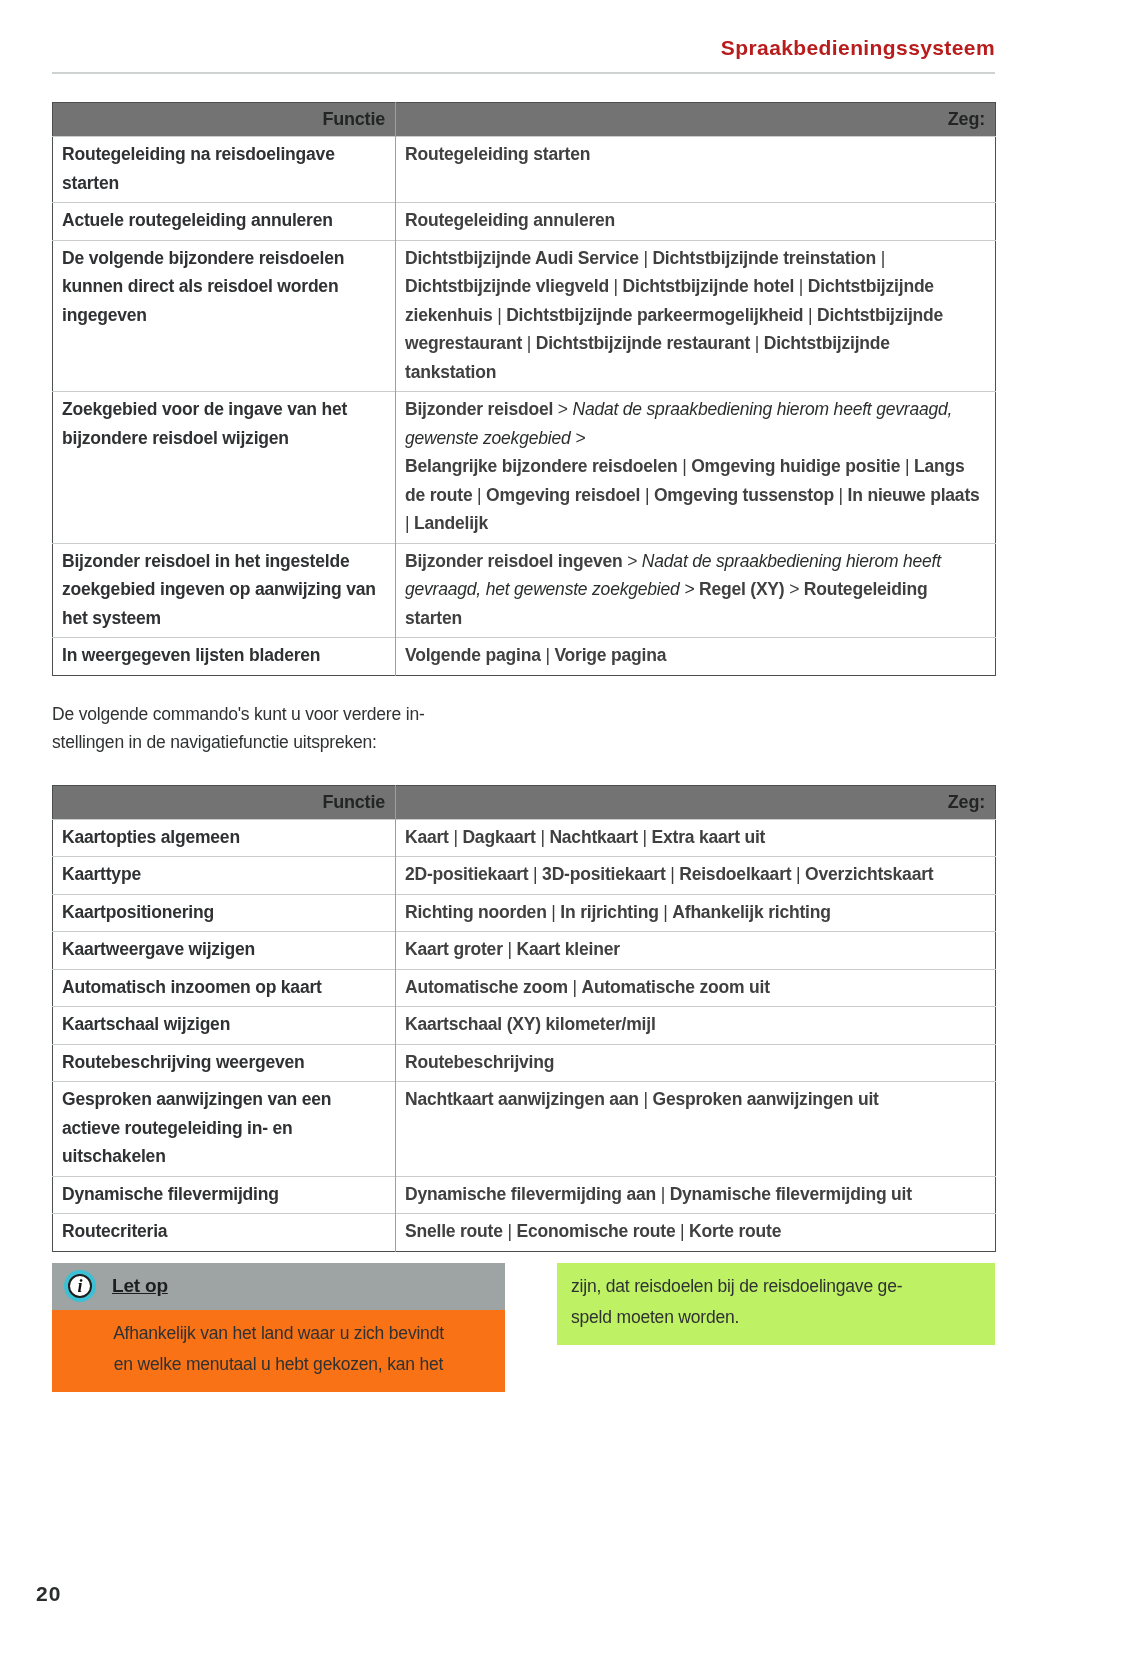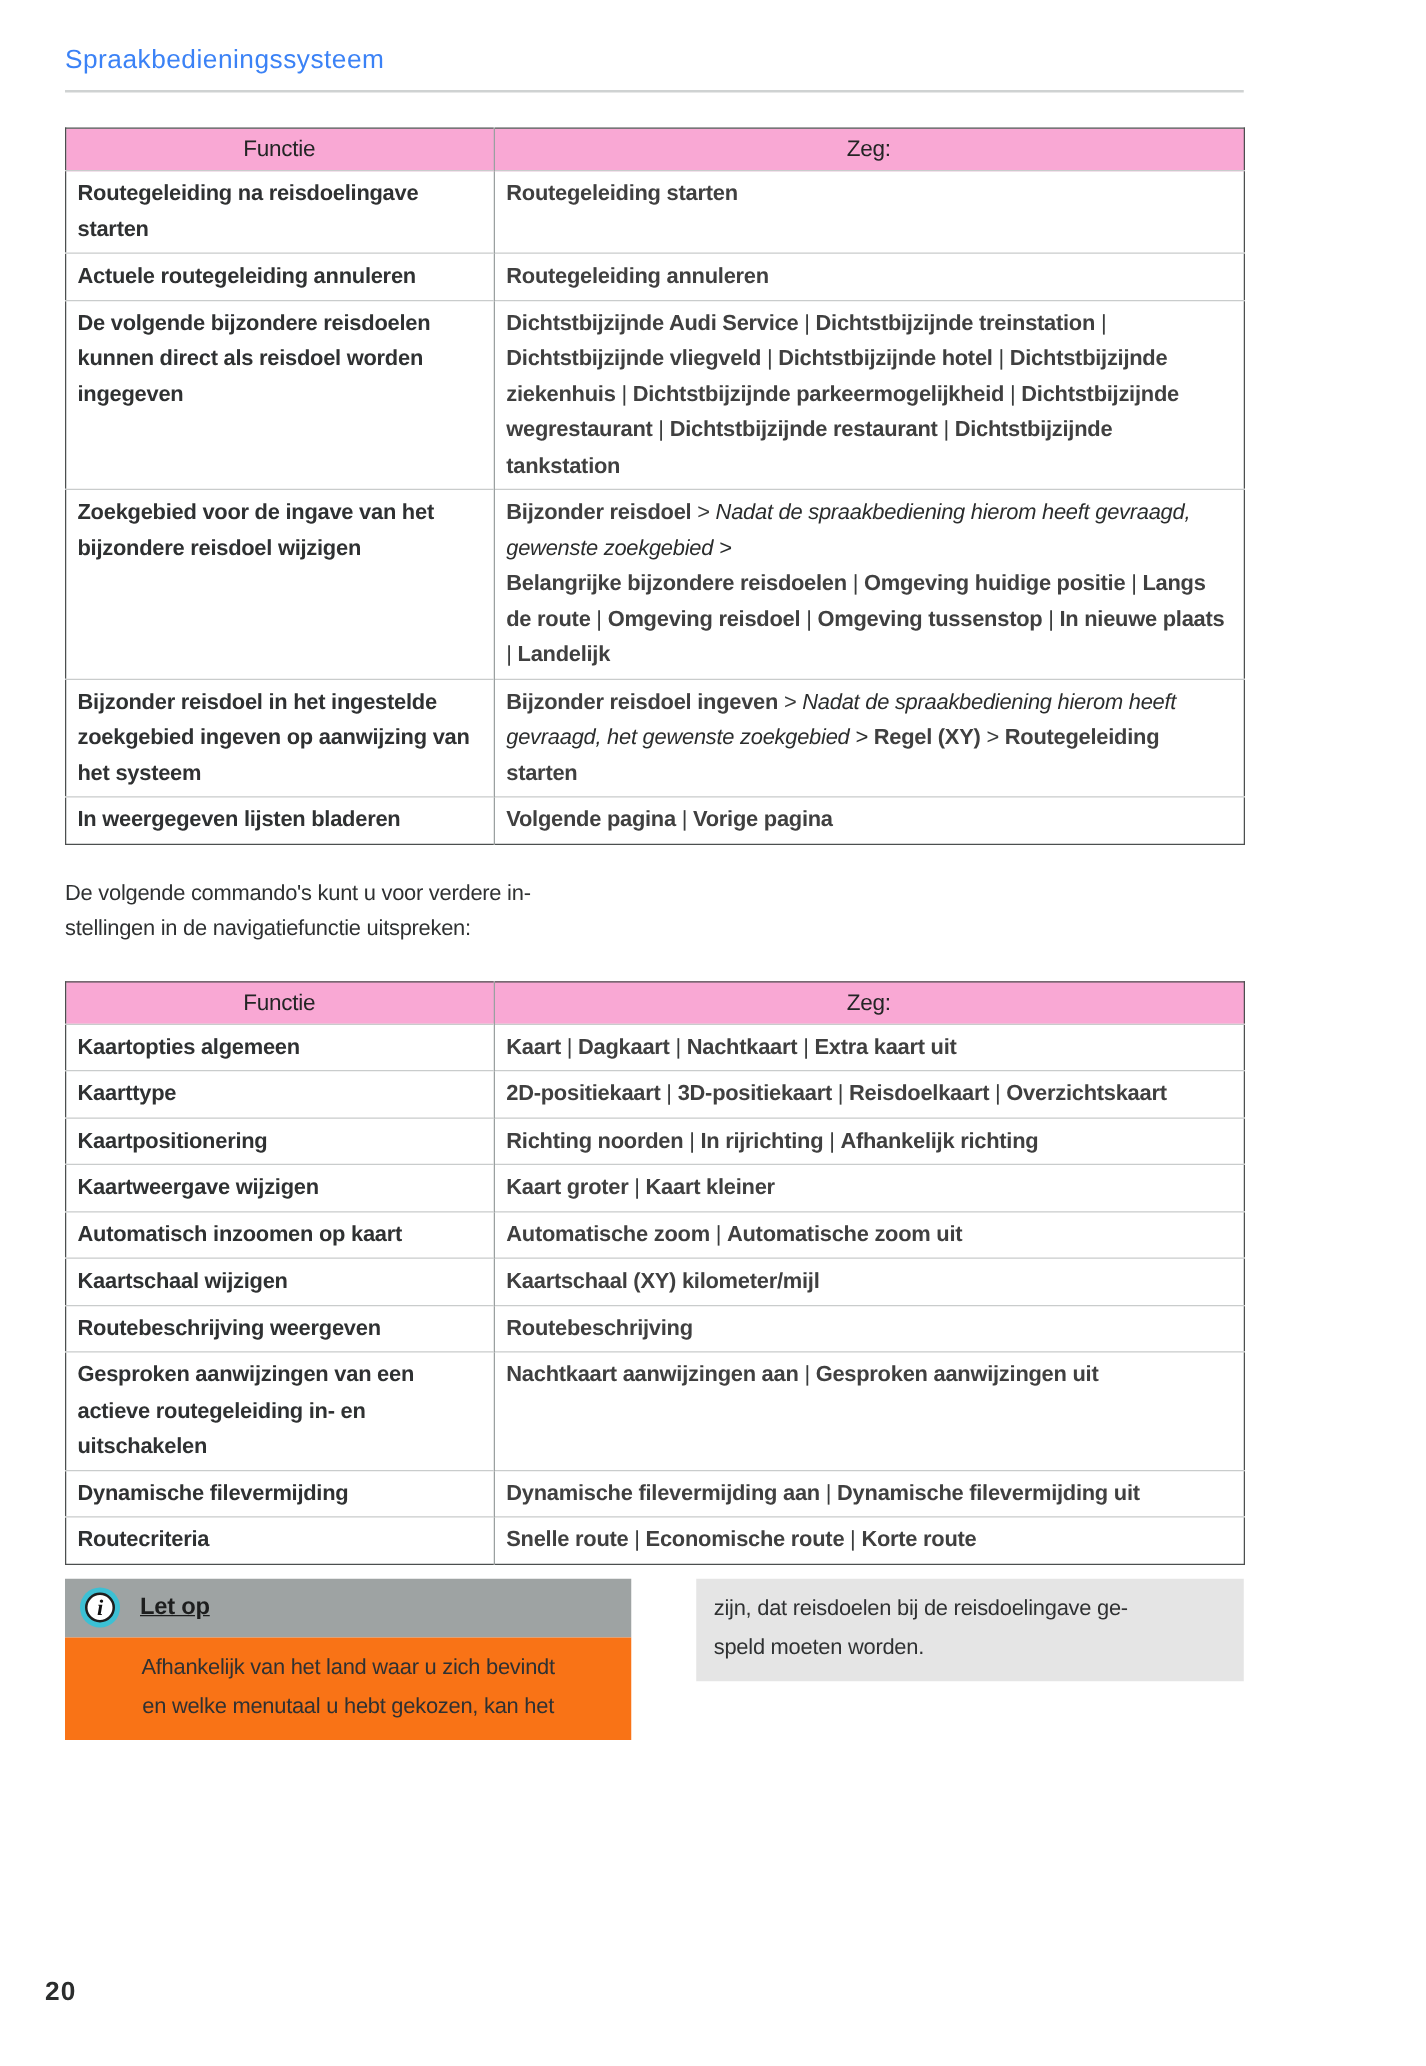--- a/index.html
+++ b/index.html
@@ -13,41 +13,42 @@
   .page {
     position: relative;
     width: 1141px; height: 1653px;
     padding: 36px 146px 0 52px;
     overflow: hidden;
     background: #ffffff;
   }
   .content { width: 943px; }
 
   .page-title {
-    font-size: 21px; font-weight: 400; color: #3b82f6;
+    font-size: 21px; font-weight: 700; color: #b91c1c;
     letter-spacing: 0.4px;
+    text-align: right;
   }
   .title-rule {
     border: none; border-top: 2px solid #cfd2d2;
     margin: 12px 0 0 0; width: 943px;
   }
 
   table.cmd-table {
     width: 943px;
     border-collapse: collapse;
     border: 1px solid #4c4f4f;
     margin-top: 28px;
     table-layout: fixed;
   }
   table.cmd-table col.c1 { width: 343px; }
   table.cmd-table col.c2 { width: 600px; }
   table.cmd-table th {
-    background: #f9a8d4;
-    text-align: center;
-    font-size: 18px; font-weight: 400; color: #232525;
+    background: #737373;
+    text-align: right;
+    font-size: 18px; font-weight: 700; color: #232525;
     padding: 4px 10px 5px 9px;
     line-height: 24px;
   }
   table.cmd-table td {
     vertical-align: top;
     font-size: 17.5px;
     line-height: 28.5px;
     padding: 3px 10px 5px 9px;
     border-top: 1px solid #c9cccc;
   }
@@ -100,21 +101,21 @@
   .note-body {
     background: #f97316;
     padding: 8px 14px 12px 14px;
     font-size: 17.5px; line-height: 31px;
     white-space: pre-line;
     color: #2f3132;
     text-align: center;
   }
   .continuation-box {
     width: 438px;
-    background: #e5e5e5;
+    background: #bef264;
     padding: 8px 14px 12px 14px;
     font-size: 17.5px; line-height: 31px;
     white-space: pre-line;
     color: #2f3132;
   }
 
   .page-number {
     position: absolute;
     left: 36px; top: 1582px;
     font-size: 21px; font-weight: 700; color: #2b2d2d;

